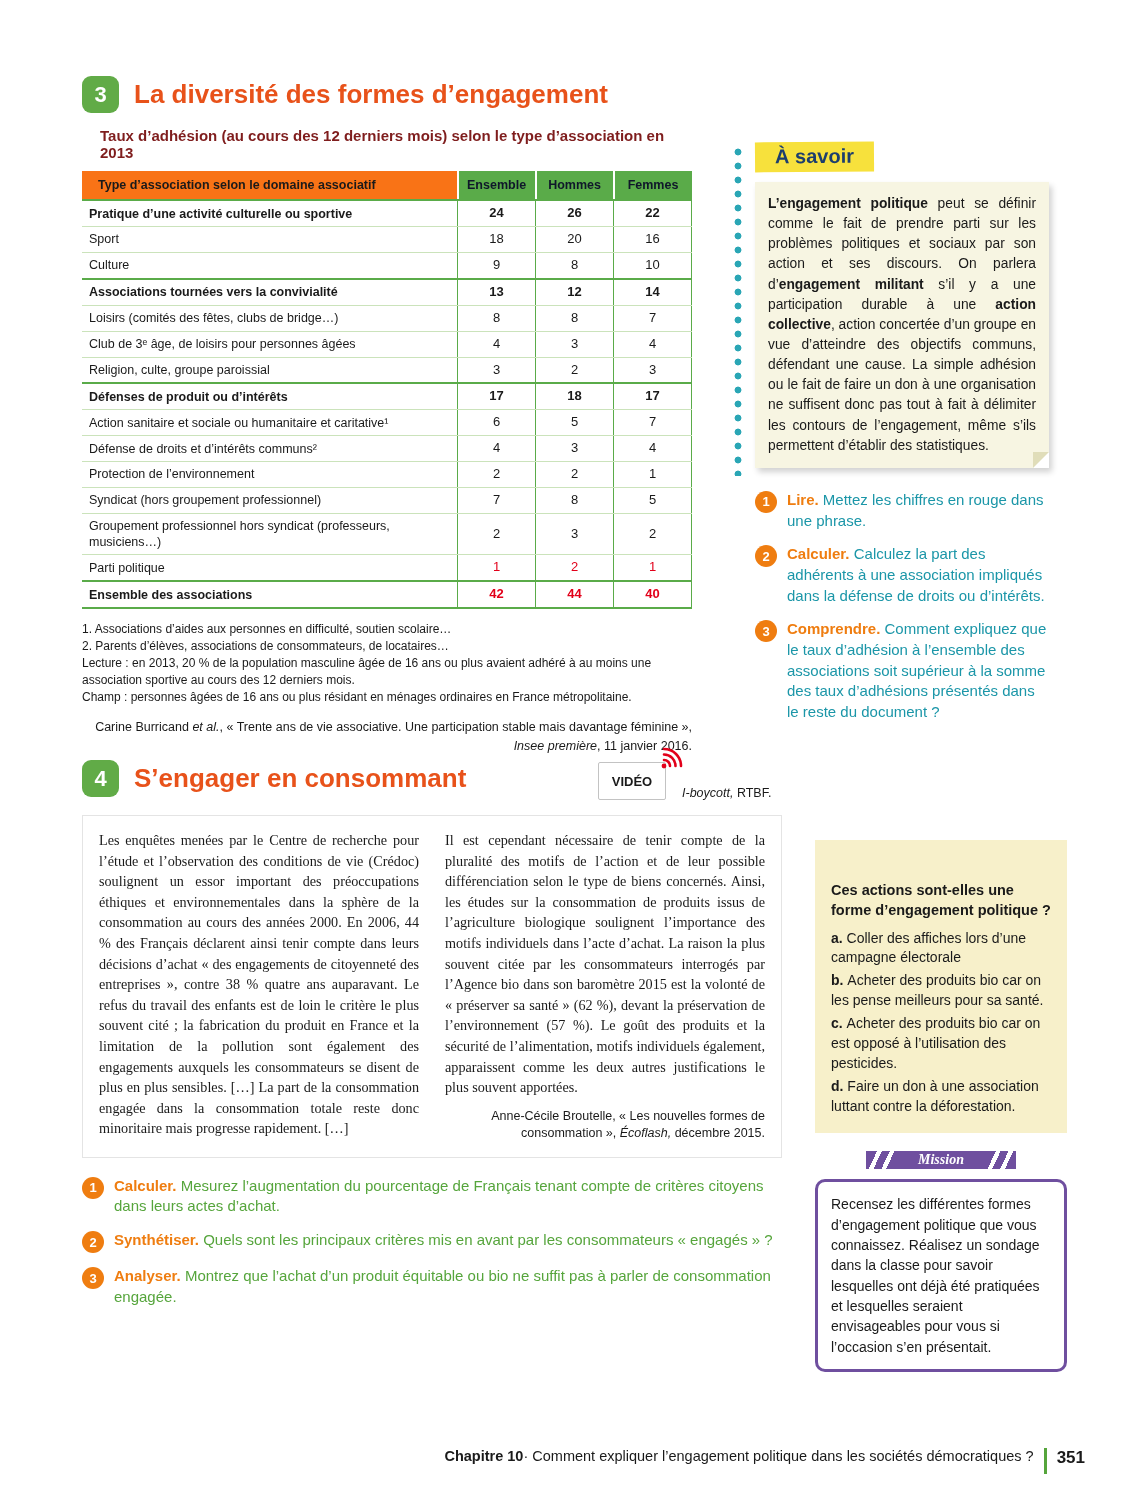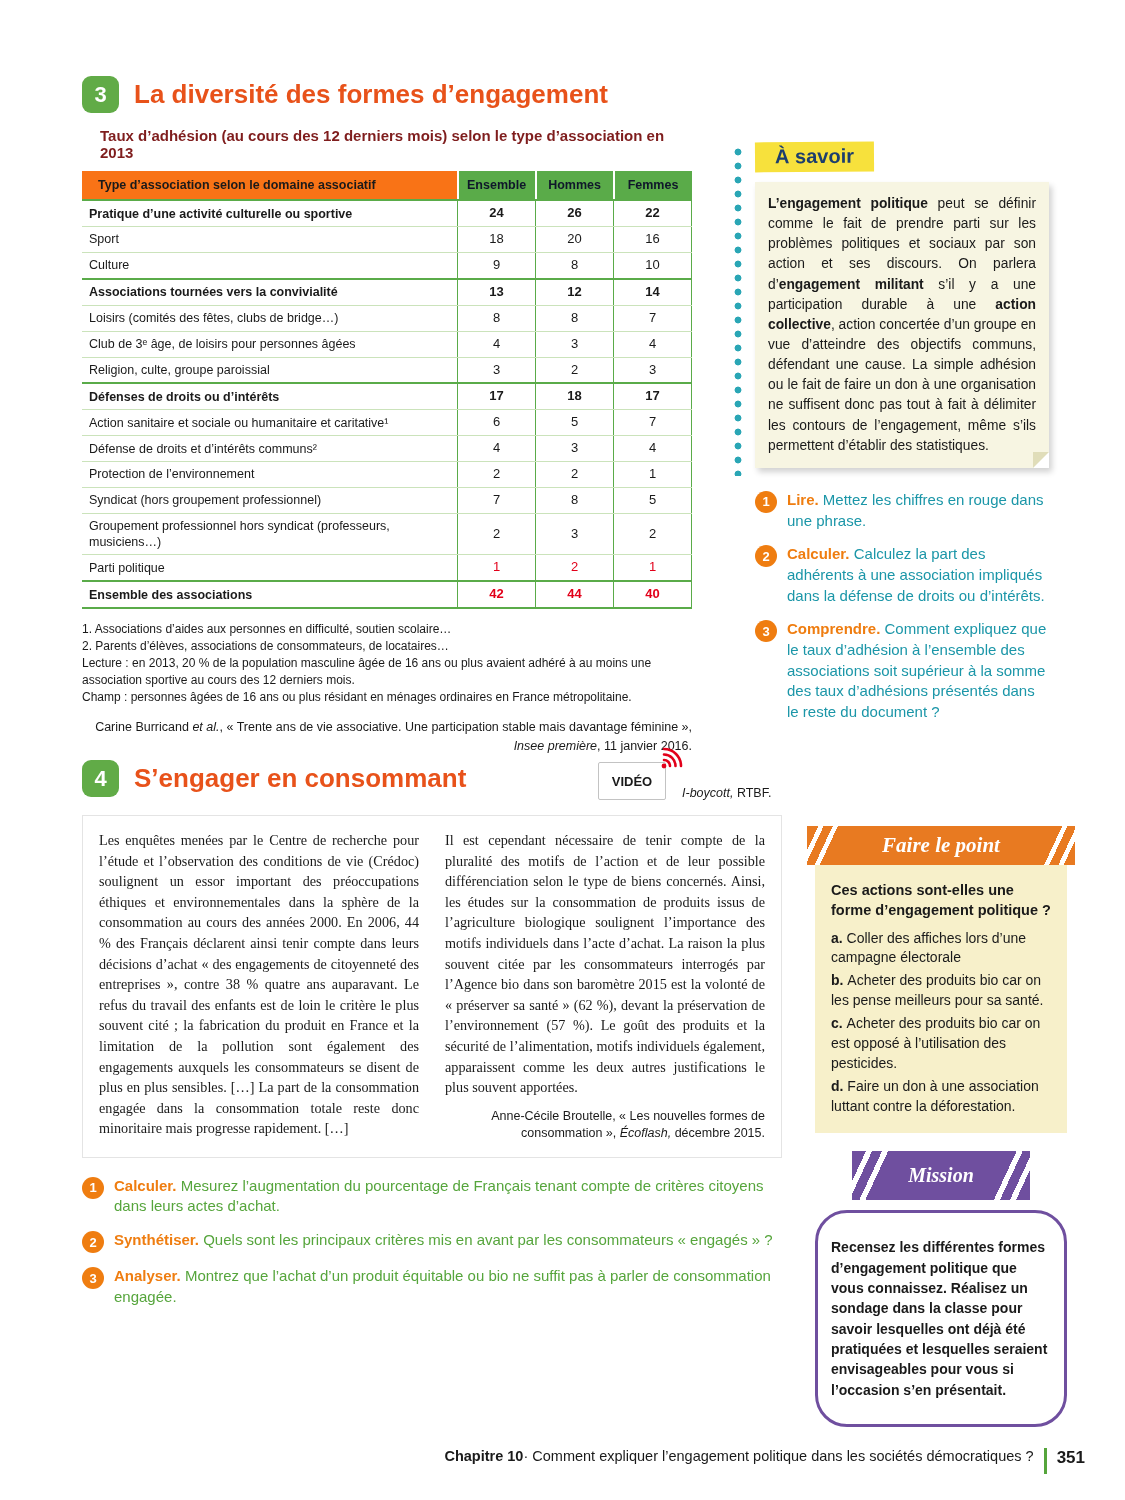--- a/index.html
+++ b/index.html
@@ -74,25 +74,25 @@
 
   
   .rail{position:absolute;left:815px;top:828px;width:252px}
   .fp-panel{position:relative;background:#f7f0ca;padding:36px 16px 14px;margin-top:12px}
   .ribbon{color:#fff;font-family:"Liberation Serif",serif;font-style:italic;font-weight:bold;text-align:center}
   .ribbon.orange{position:absolute;top:-14px;left:-8px;right:-8px;padding:7px 0;font-size:21px;
      background:linear-gradient(115deg,#e87a21 0 4%,#fff 4% 5.8%,#e87a21 5.8% 9%,#fff 9% 10.8%,
      #e87a21 10.8% 89.2%,#fff 89.2% 91%,#e87a21 91% 94.2%,#fff 94.2% 96%,#e87a21 96% 100%)}
   .fp-intro{font-weight:bold;font-size:14.5px;line-height:1.4;margin:4px 0 8px}
   .fp-item{font-size:14px;line-height:1.42;margin-bottom:3px}
-  .mission-ribbon{position:relative;margin:18px auto 0;width:178px;padding:13px 0;font-size:20px;
+  .mission-ribbon{position:relative;margin:18px auto 0;width:150px;padding:1px 0;font-size:14px;
      background:linear-gradient(115deg,#6f4f9f 0 7%,#fff 7% 10%,#6f4f9f 10% 15%,#fff 15% 18%,
      #6f4f9f 18% 82%,#fff 82% 85%,#6f4f9f 85% 90%,#fff 90% 93%,#6f4f9f 93% 100%)}
-  .mission-box{margin-top:10px;border:3.5px solid #6f4f9f;border-radius:32px;background:#fff;
-               padding:24px 13px;font-size:14px;font-weight:bold;line-height:1.45}
+  .mission-box{margin-top:10px;border:3.5px solid #6f4f9f;border-radius:10px;background:#fff;
+               padding:12px 13px;font-size:14px;font-weight:normal;line-height:1.45}
 
   
   .footer{position:absolute;right:40px;bottom:26px;display:flex;align-items:flex-start;font-size:14.5px}
   .f-bold{font-weight:bold}
   .f-bar{width:3px;height:26px;background:#56a53c;margin:0 10px}
   .f-page{font-weight:bold;font-size:17px}
 </style>
 </head>
 <body>
 
@@ -157,21 +157,21 @@
             <td class="num-cell">3</td>
             <td class="num-cell">4</td>
           </tr>
           <tr class="">
             <td class="label-cell">Religion, culte, groupe paroissial</td>
             <td class="num-cell">3</td>
             <td class="num-cell">2</td>
             <td class="num-cell">3</td>
           </tr>
           <tr class="bold group-start">
-            <td class="label-cell">Défenses de droits ou d’intérêts</td>
+            <td class="label-cell">Défenses de produit ou d’intérêts</td>
             <td class="num-cell">17</td>
             <td class="num-cell">18</td>
             <td class="num-cell">17</td>
           </tr>
           <tr class="">
             <td class="label-cell">Action sanitaire et sociale ou humanitaire et caritative¹</td>
             <td class="num-cell">6</td>
             <td class="num-cell">5</td>
             <td class="num-cell">7</td>
           </tr>
@@ -290,21 +290,20 @@
         </div>
         <div class="question">
           <span class="qnum">3</span>
           <span class="qbody green"><span class="qverb">Analyser. </span>Montrez que l’achat d’un produit équitable ou bio ne suffit pas à parler de consommation engagée.</span>
         </div>
       </div>
   </div>
 
   <div class="rail">
     <div class="fp-panel">
-      <div class="ribbon orange">Faire le point</div>
       <div class="fp-intro">Ces actions sont-elles une forme d’engagement politique ?</div>
       <div>
           <div class="fp-item"><span class="b">a. </span>Coller des affiches lors d’une campagne électorale</div>
           <div class="fp-item"><span class="b">b. </span>Acheter des produits bio car on les pense meilleurs pour sa santé.</div>
           <div class="fp-item"><span class="b">c. </span>Acheter des produits bio car on est opposé à l’utilisation des pesticides.</div>
           <div class="fp-item"><span class="b">d. </span>Faire un don à une association luttant contre la déforestation.</div>
         </div>
     </div>
     <div class="ribbon mission-ribbon">Mission</div>
     <div class="mission-box">Recensez les différentes formes d’engagement politique que vous connaissez. Réalisez un sondage dans la classe pour savoir lesquelles ont déjà été pratiquées et lesquelles seraient envisageables pour vous si l’occasion s’en présentait.</div>

